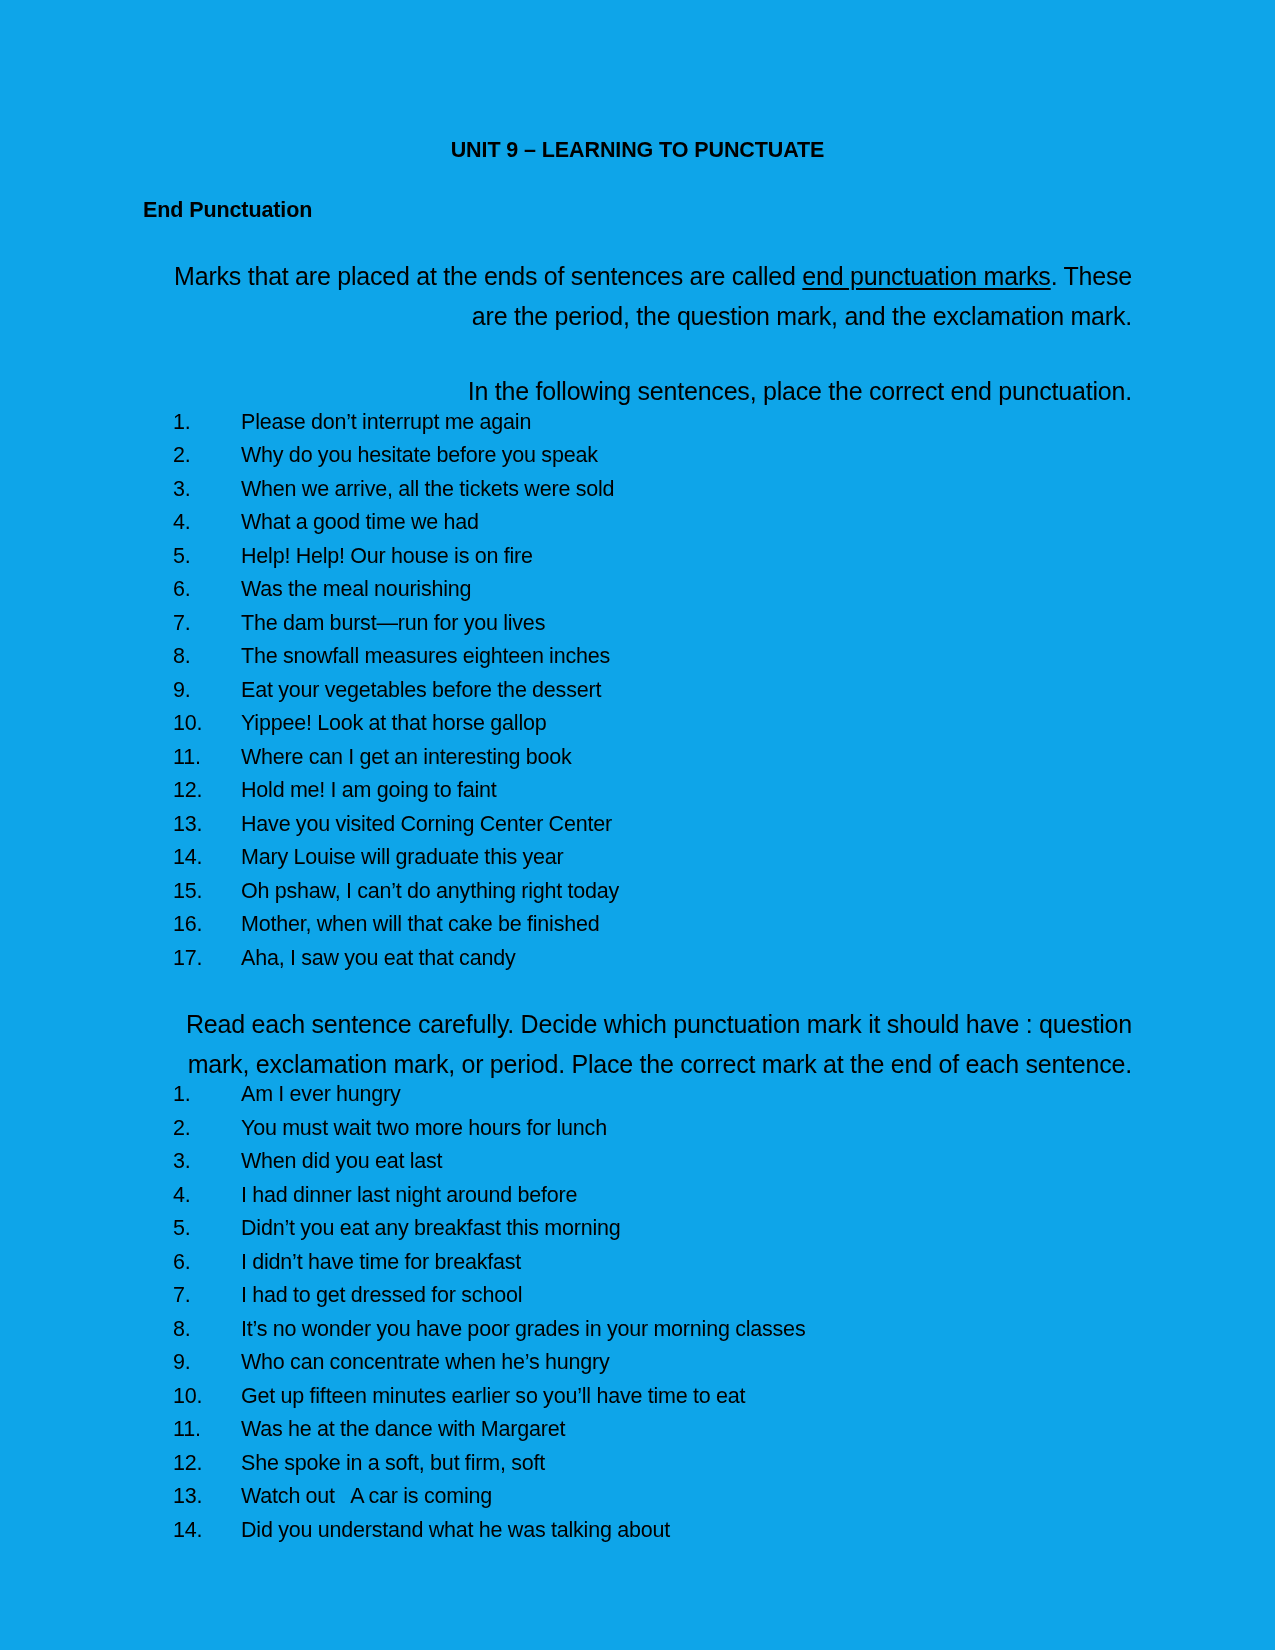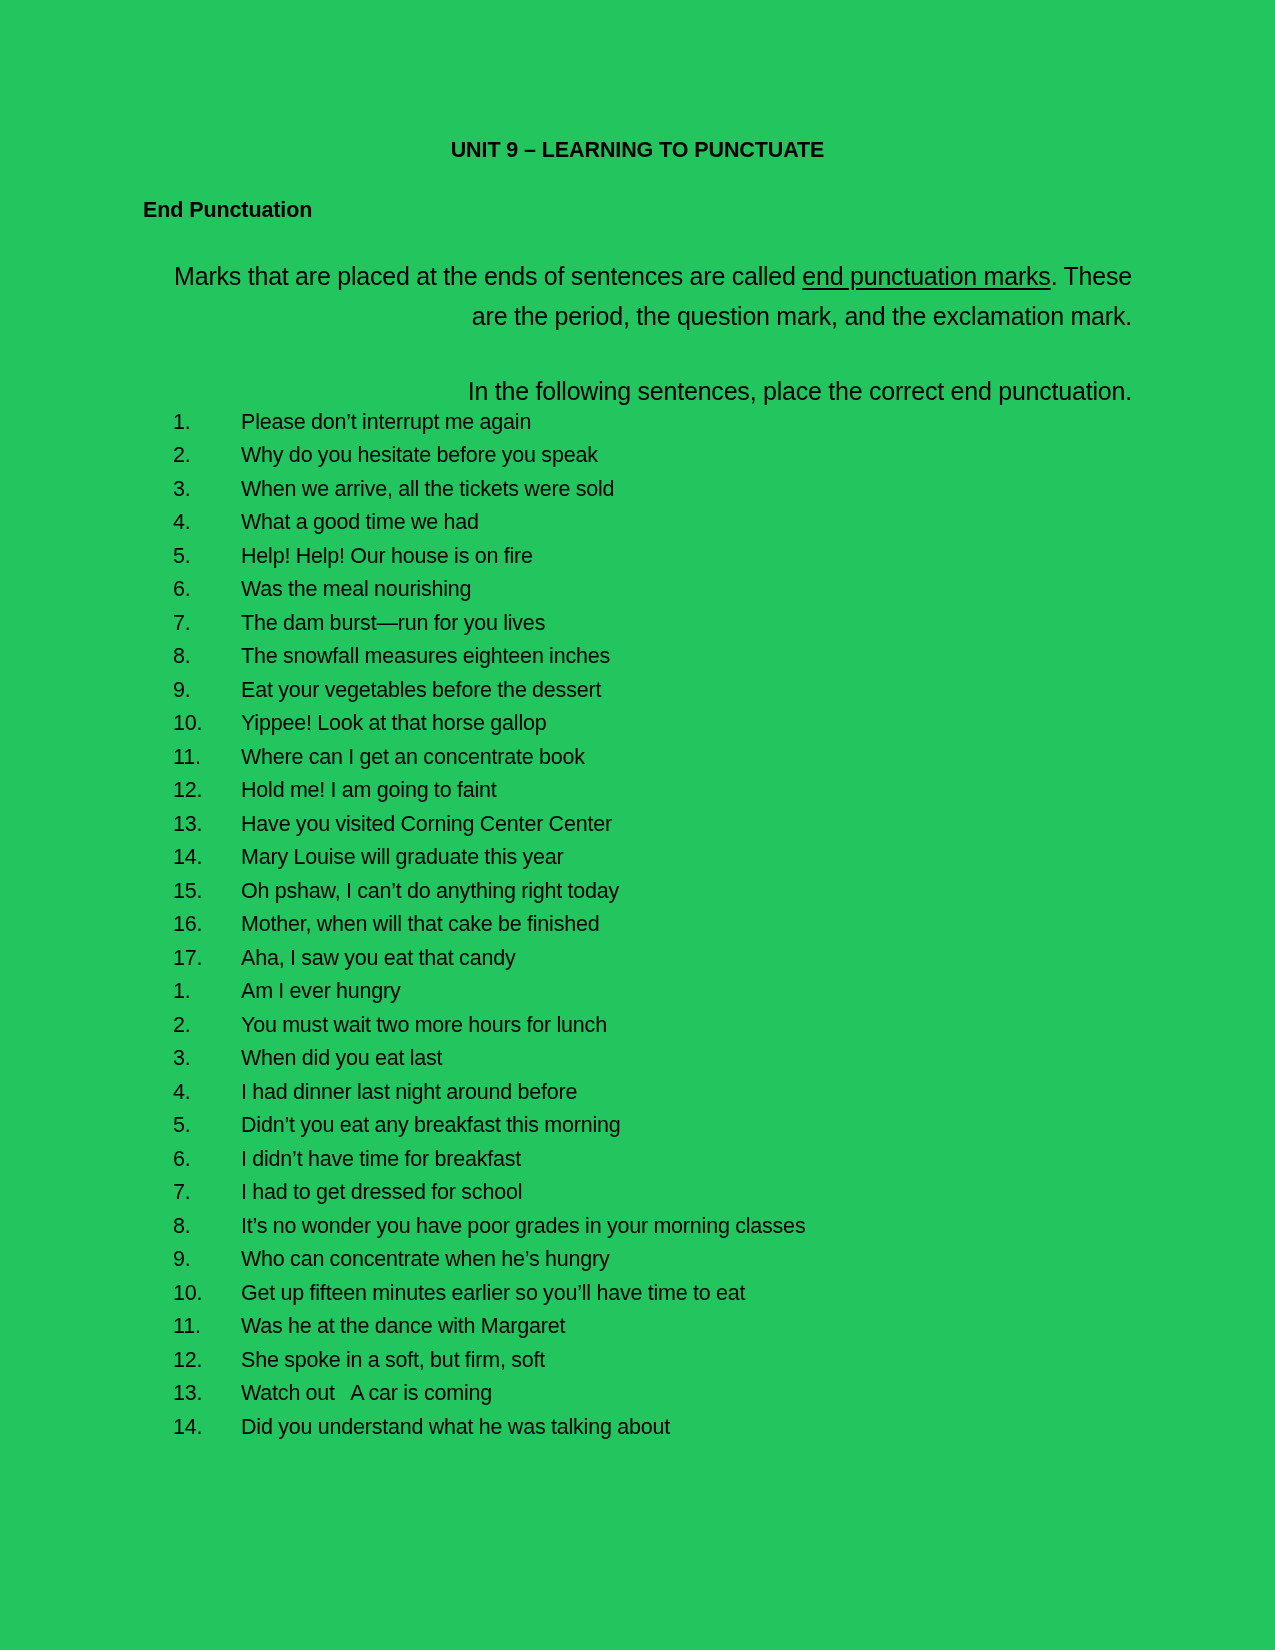--- a/index.html
+++ b/index.html
@@ -11,21 +11,21 @@
     width: 1275px;
     height: 1650px;
     font-family: "Liberation Sans", sans-serif;
     color: #000000;
     -webkit-font-smoothing: antialiased;
   }
   .page {
     position: relative;
     width: 1275px;
     height: 1650px;
-    background: #22c55e;
+    background: #0ea5e9;
     box-sizing: border-box;
     padding: 140px 143px 0 143px;
   }
   .doc-title {
     text-align: center;
     font-weight: bold;
     font-size: 21.5px;
     letter-spacing: -0.1px;
     margin: 0 0 0 0;
     line-height: 1.0;
@@ -96,29 +96,30 @@
       <li>Please don’t interrupt me again</li>
       <li>Why do you hesitate before you speak</li>
       <li>When we arrive, all the tickets were sold</li>
       <li>What a good time we had</li>
       <li>Help! Help! Our house is on fire</li>
       <li>Was the meal nourishing</li>
       <li>The dam burst—run for you lives</li>
       <li>The snowfall measures eighteen inches</li>
       <li>Eat your vegetables before the dessert</li>
       <li>Yippee! Look at that horse gallop</li>
-      <li>Where can I get an concentrate book</li>
+      <li>Where can I get an interesting book</li>
       <li>Hold me! I am going to faint</li>
       <li>Have you visited Corning Center Center</li>
       <li>Mary Louise will graduate this year</li>
       <li>Oh pshaw, I can’t do anything right today</li>
       <li>Mother, when will that cake be finished</li>
       <li>Aha, I saw you eat that candy</li>
     </ol>
 
+  <p class="body-text">Read each sentence carefully. Decide which punctuation mark it should have : question mark, exclamation mark, or period. Place the correct mark at the end of each sentence.</p>
 
   <ol class="sentences">
       <li>Am I ever hungry</li>
       <li>You must wait two more hours for lunch</li>
       <li>When did you eat last</li>
       <li>I had dinner last night around before</li>
       <li>Didn’t you eat any breakfast this morning</li>
       <li>I didn’t have time for breakfast</li>
       <li>I had to get dressed for school</li>
       <li>It’s no wonder you have poor grades in your morning classes</li>

